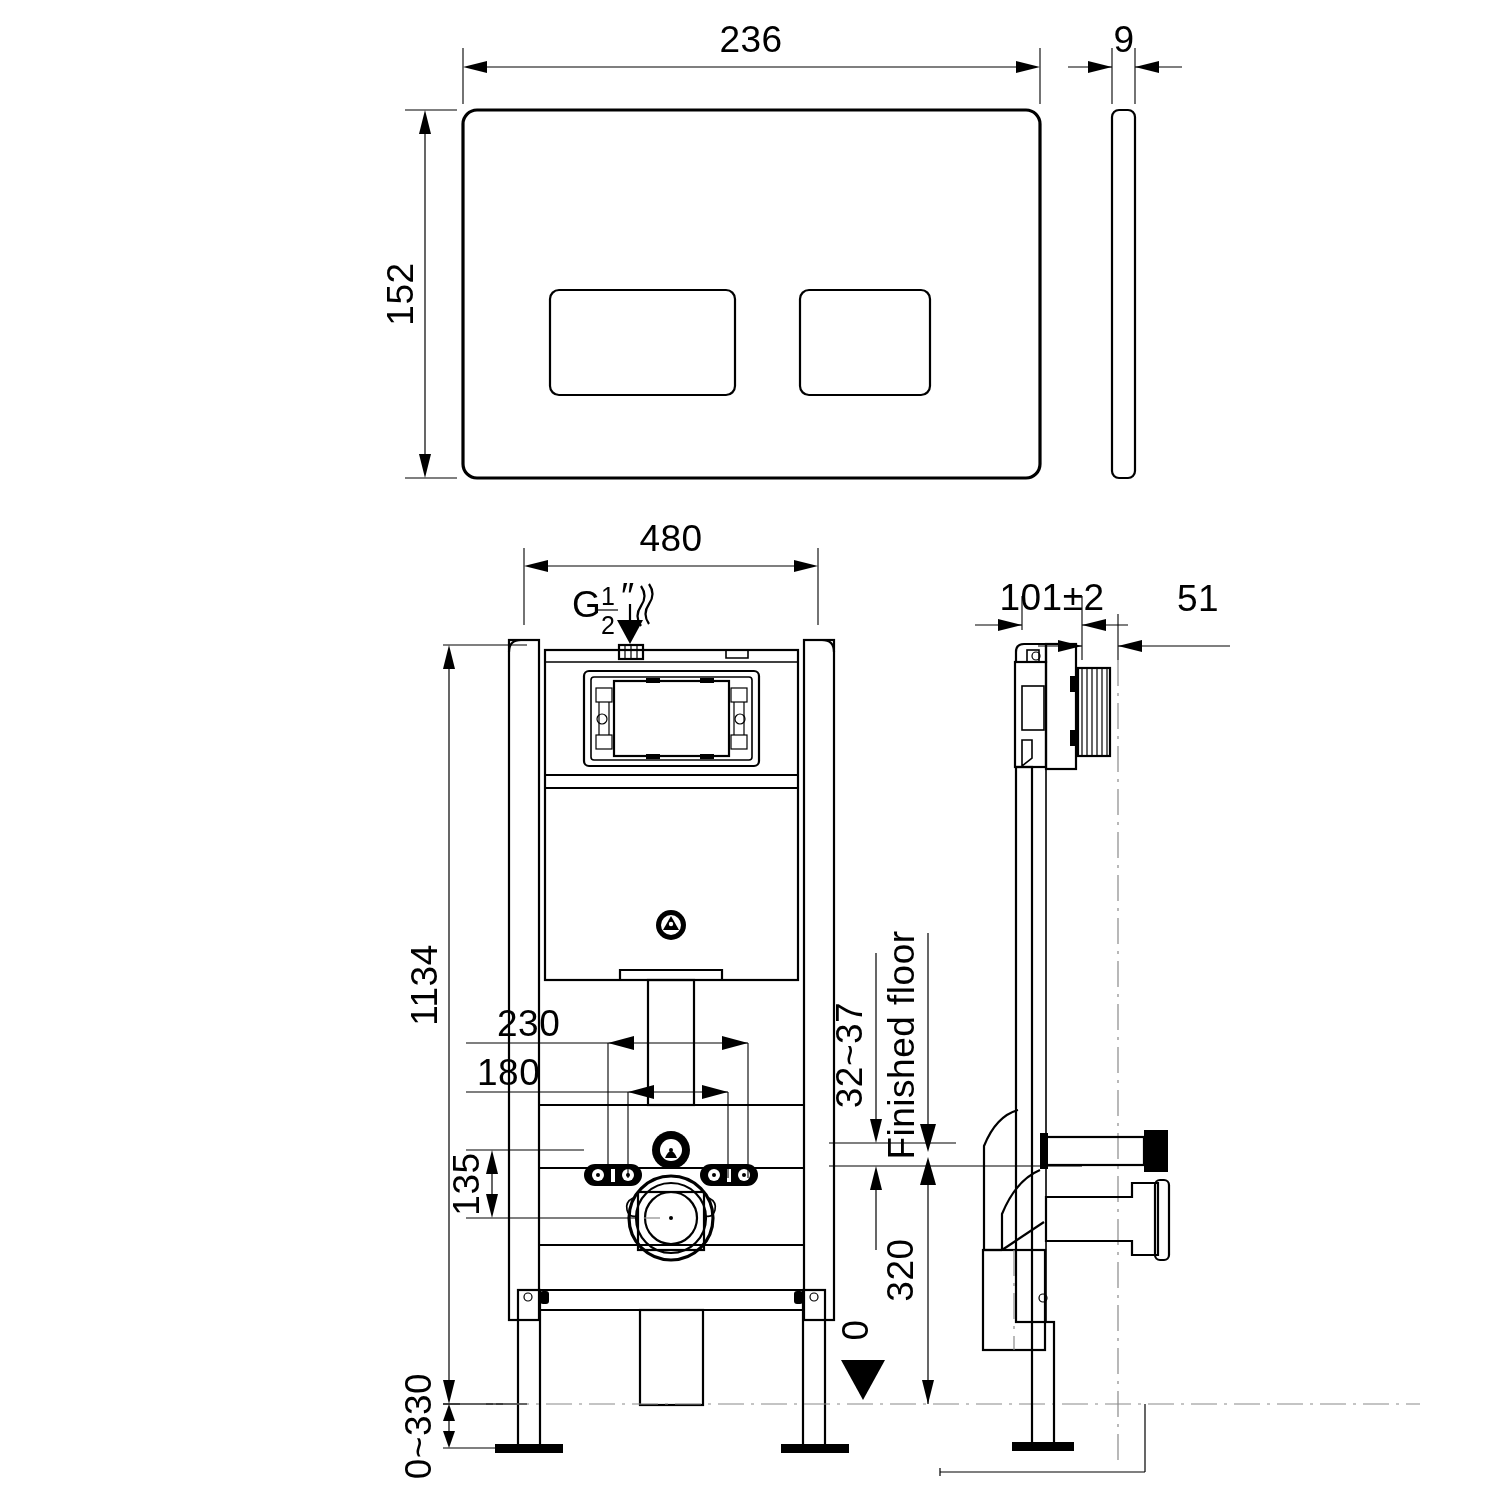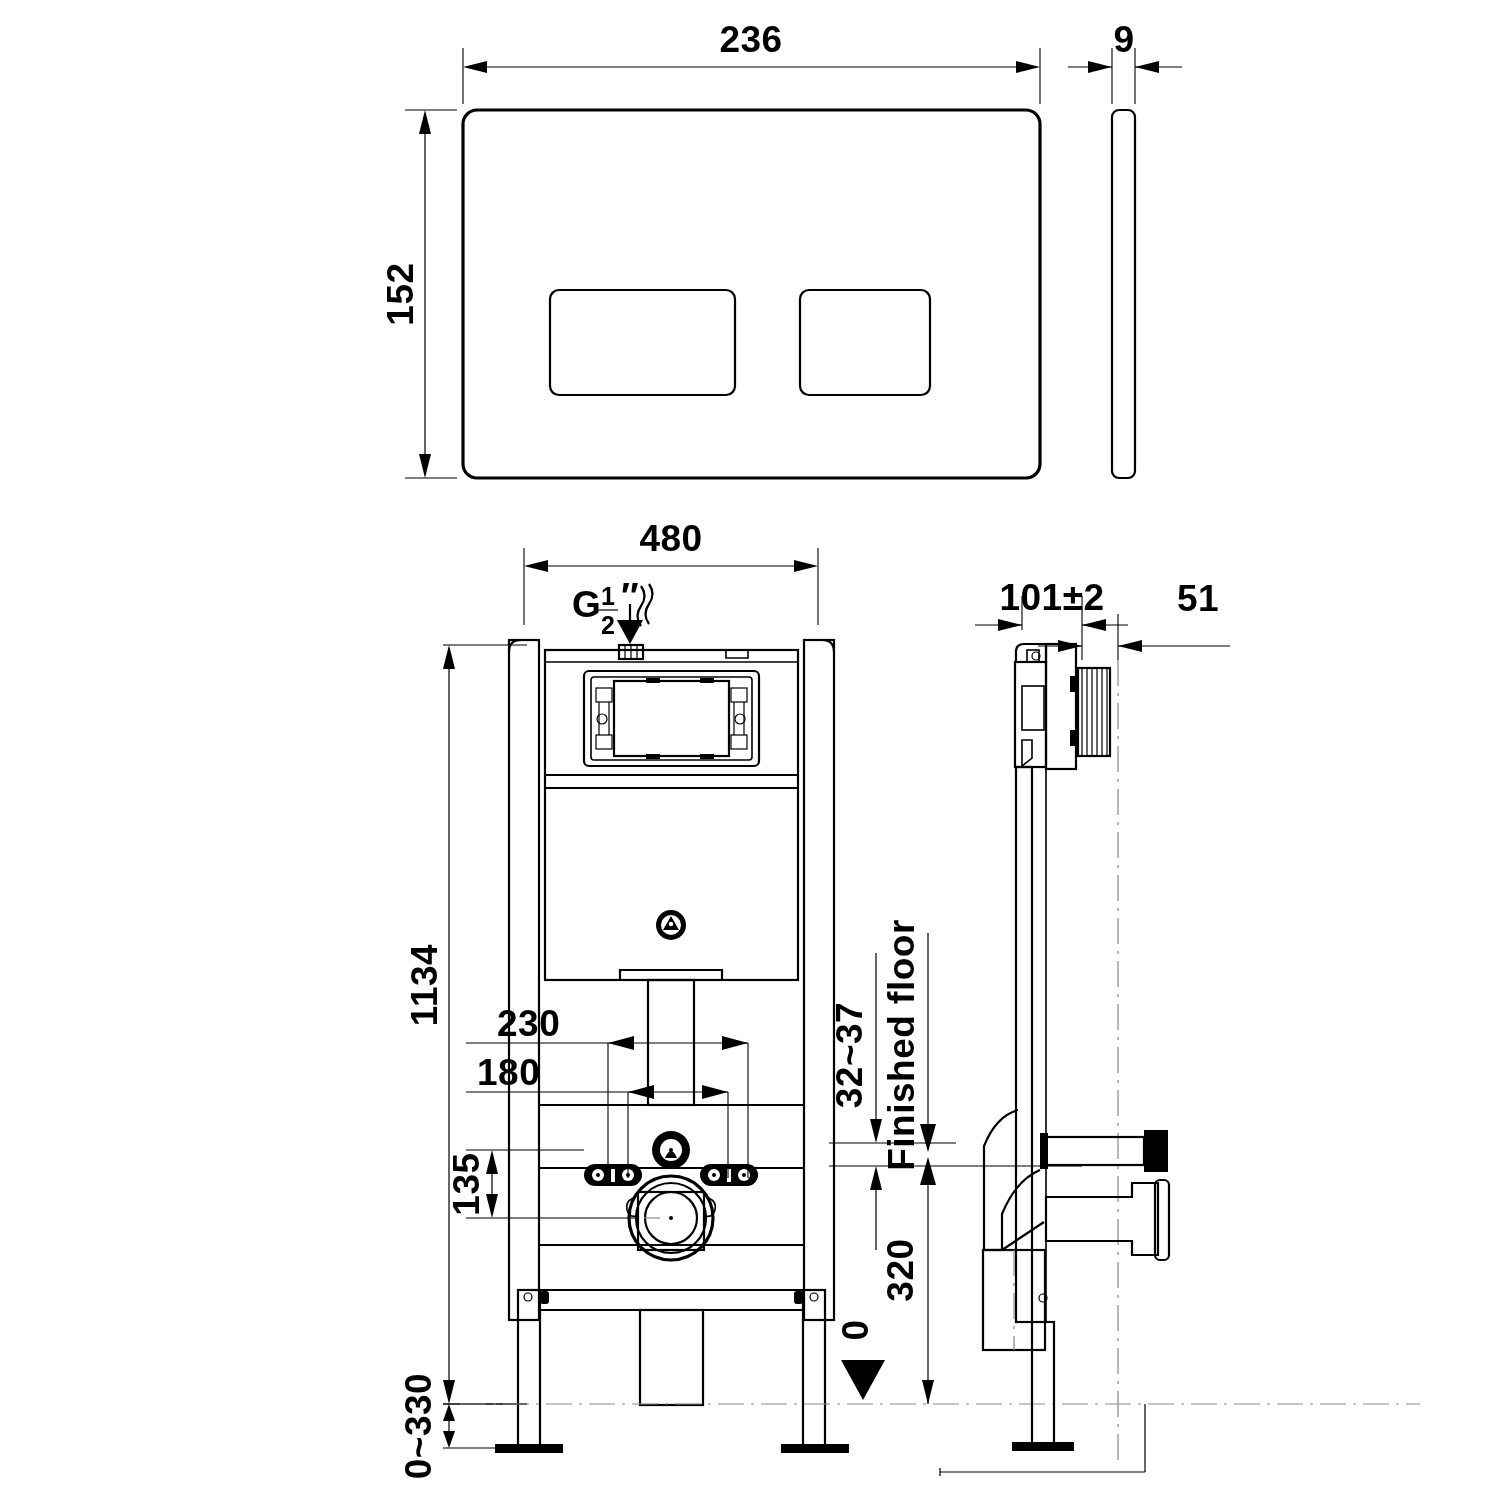--- a/index.html
+++ b/index.html
@@ -2,21 +2,21 @@
 <html><head>
 <meta charset="utf-8">
 <title>Concealed Cistern Frame Technical Drawing</title>
 <style>
   html,body{margin:0;padding:0;background:#ffffff;}
   body{
     width:1500px;height:1500px;position:relative;overflow:hidden;
     font-family:"Liberation Sans","DejaVu Sans",sans-serif;
     color:#000;
   }
-  #drawing{position:absolute;left:0;top:0;width:1500px;height:1500px;font-weight:bold;}
+  #drawing{position:absolute;left:0;top:0;width:1500px;height:1500px;}
   svg{display:block;}
   .ln{stroke:#000;fill:none;}
   .thick{stroke-width:3.2;}
   .med{stroke-width:2.2;}
   .thin{stroke-width:1.6;}
   .hair{stroke-width:1.2;}
   .dim{stroke:#000;stroke-width:1.2;fill:none;}
   .ext{stroke:#000;stroke-width:1.1;fill:none;}
   .center{stroke:#8a8a8a;stroke-width:1.2;fill:none;stroke-dasharray:26 7 3 7;}
   .fillblk{fill:#000;stroke:none;}

